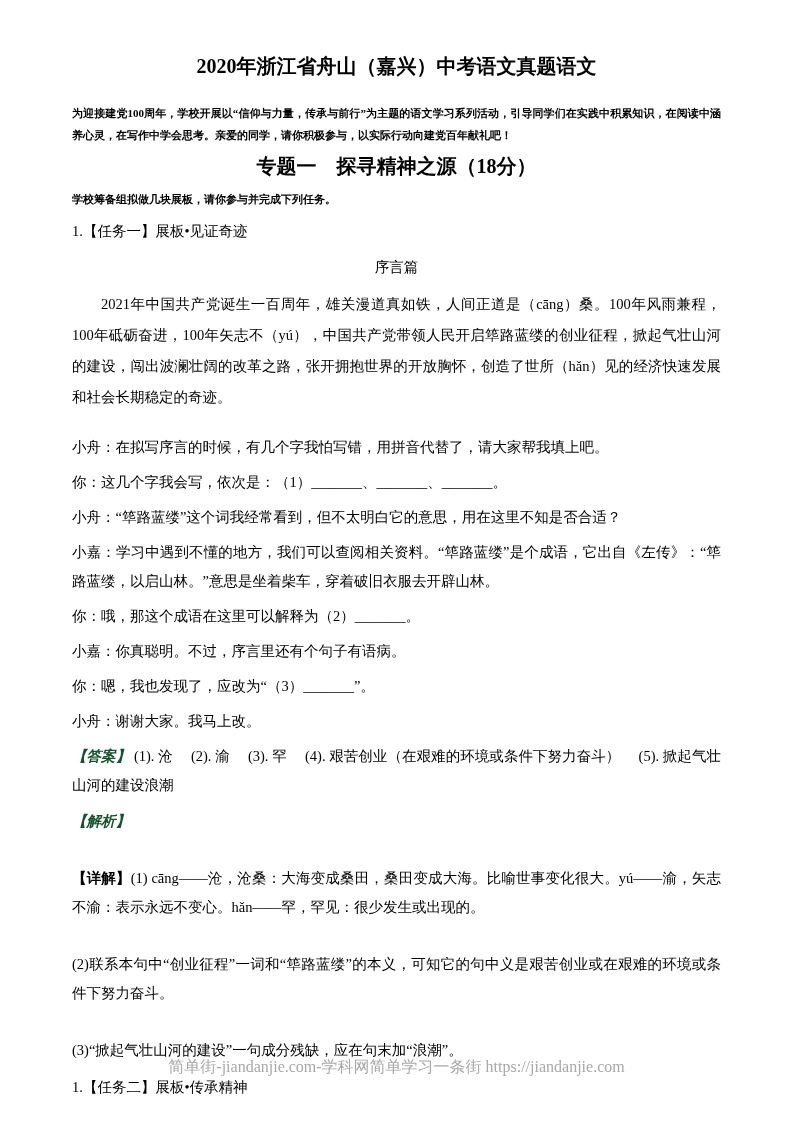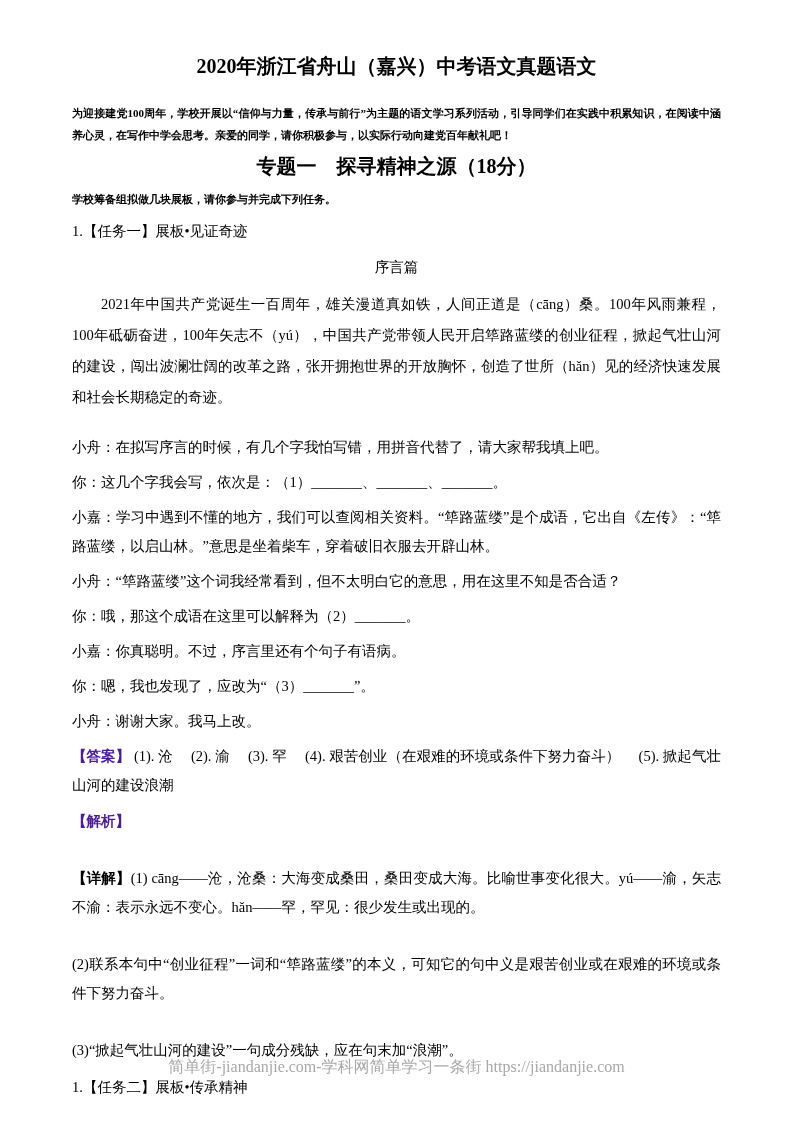--- a/index.html
+++ b/index.html
@@ -28,21 +28,21 @@
   .topic-heading {
     text-align: center;
     font-weight: bold;
     font-size: 20px;
     margin: 2px 0 8px 0;
   }
   .center { text-align: center; }
   .indent { text-indent: 2em; }
   .preface-body { line-height: 31px; margin-bottom: 20px; }
   .dialogue-line { margin-bottom: 6px; }
-  .blue { color: #4c1d95; }
+  .blue { color: #14532d; font-style: italic; }
   .label { font-weight: bold; }
   .answer-para { margin-top: 4px; }
   .detail-para { margin-bottom: 8px; margin-top: 28px; }
   .task2 { margin-top: 8px; }
   .footer-watermark {
     position: absolute;
     left: 0;
     bottom: 44px;
     width: 100%;
     text-align: center;
@@ -66,22 +66,22 @@
 
   <p>1.【任务一】展板•见证奇迹</p>
 
   <p class="center">序言篇</p>
 
   <p class="indent preface-body">2021年中国共产党诞生一百周年，雄关漫道真如铁，人间正道是（cāng）桑。100年风雨兼程，100年砥砺奋进，100年矢志不（yú），中国共产党带领人民开启筚路蓝缕的创业征程，掀起气壮山河的建设，闯出波澜壮阔的改革之路，张开拥抱世界的开放胸怀，创造了世所（hǎn）见的经济快速发展和社会长期稳定的奇迹。</p>
 
   <div>
     <p class="dialogue-line">小舟：在拟写序言的时候，有几个字我怕写错，用拼音代替了，请大家帮我填上吧。</p>
     <p class="dialogue-line">你：这几个字我会写，依次是：（1）_______、_______、_______。</p>
+    <p class="dialogue-line">小舟：“筚路蓝缕”这个词我经常看到，但不太明白它的意思，用在这里不知是否合适？</p>
     <p class="dialogue-line">小嘉：学习中遇到不懂的地方，我们可以查阅相关资料。“筚路蓝缕”是个成语，它出自《左传》：“筚路蓝缕，以启山林。”意思是坐着柴车，穿着破旧衣服去开辟山林。</p>
-    <p class="dialogue-line">小舟：“筚路蓝缕”这个词我经常看到，但不太明白它的意思，用在这里不知是否合适？</p>
     <p class="dialogue-line">你：哦，那这个成语在这里可以解释为（2）_______。</p>
     <p class="dialogue-line">小嘉：你真聪明。不过，序言里还有个句子有语病。</p>
     <p class="dialogue-line">你：嗯，我也发现了，应改为“（3）_______”。</p>
     <p class="dialogue-line">小舟：谢谢大家。我马上改。</p>
   </div>
 
   <p class="answer-para">
     <span class="blue label">【答案】</span><span>    (1). 沧　  (2). 渝　  (3). 罕　  (4). 艰苦创业（在艰难的环境或条件下努力奋斗）　   (5). 掀起气壮山河的建设浪潮</span>
   </p>
 

